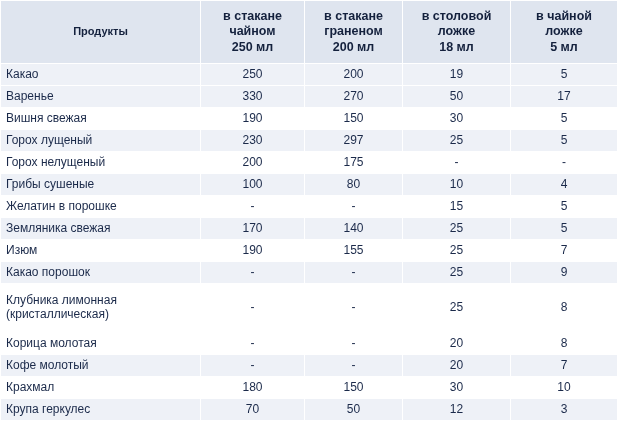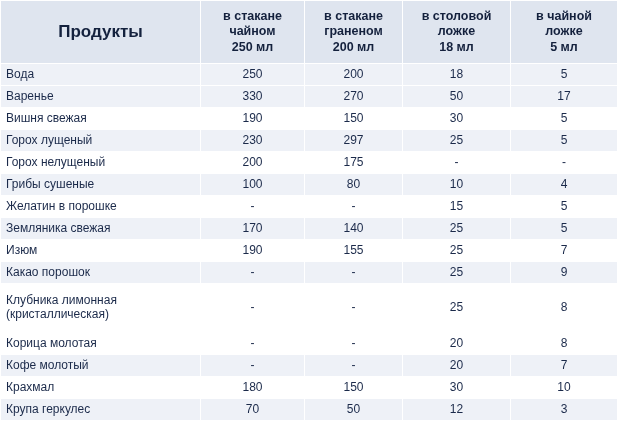--- a/index.html
+++ b/index.html
@@ -36,21 +36,21 @@
     font-weight: bold;
     font-size: 12.5px;
     color: #14213d;
     text-align: center;
     padding: 4px 0;
     line-height: 1.25;
     height: 54px;
     vertical-align: middle;
   }
   table.measures thead th.namecol {
-    font-size: 17px;
+    font-size: 11px;
   }
   table.measures tbody td {
     border: 1px solid #ffffff;
     padding: 2px 4px;
     height: 17px;
     line-height: 1.15;
     vertical-align: middle;
   }
   table.measures tbody td.name {
     text-align: left;
@@ -79,24 +79,24 @@
       <tr>
         <th class="namecol">Продукты</th>
         <th>в стакане<br>чайном<br>250 мл</th>
         <th>в стакане<br>граненом<br>200 мл</th>
         <th>в столовой<br>ложке<br>18 мл</th>
         <th>в чайной<br>ложке<br>5 мл</th>
       </tr>
     </thead>
     <tbody>
         <tr class="odd">
-          <td class="name">Вода</td>
+          <td class="name">Какао</td>
           <td class="num">250</td>
           <td class="num">200</td>
-          <td class="num">18</td>
+          <td class="num">19</td>
           <td class="num">5</td>
         </tr>
         <tr class="odd">
           <td class="name">Варенье</td>
           <td class="num">330</td>
           <td class="num">270</td>
           <td class="num">50</td>
           <td class="num">17</td>
         </tr>
         <tr class="even">

